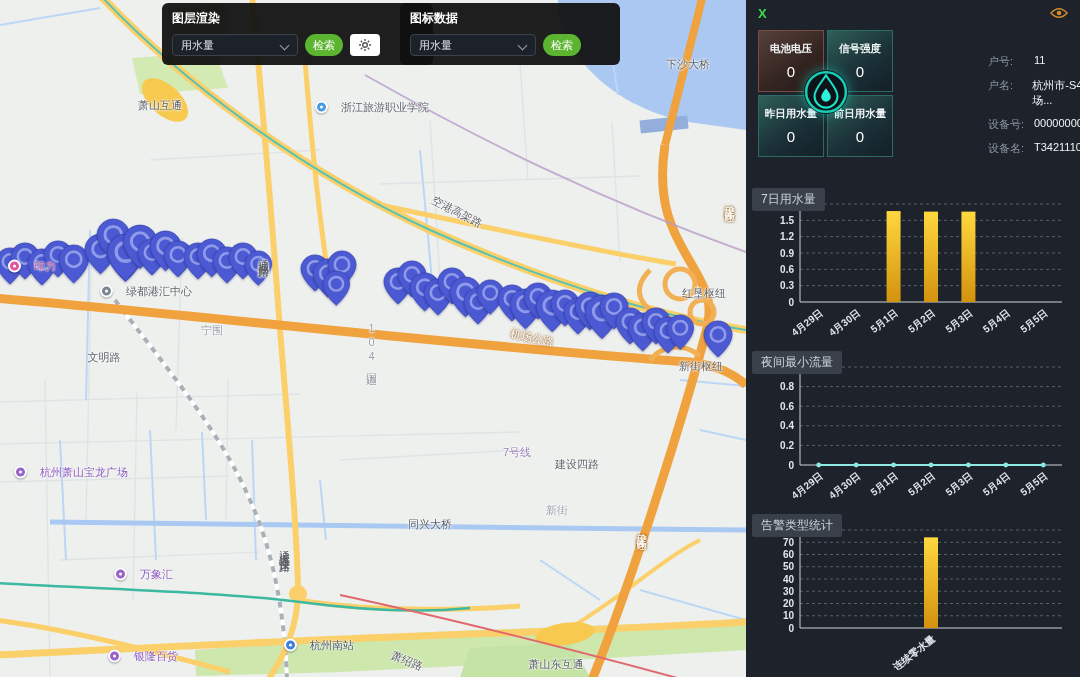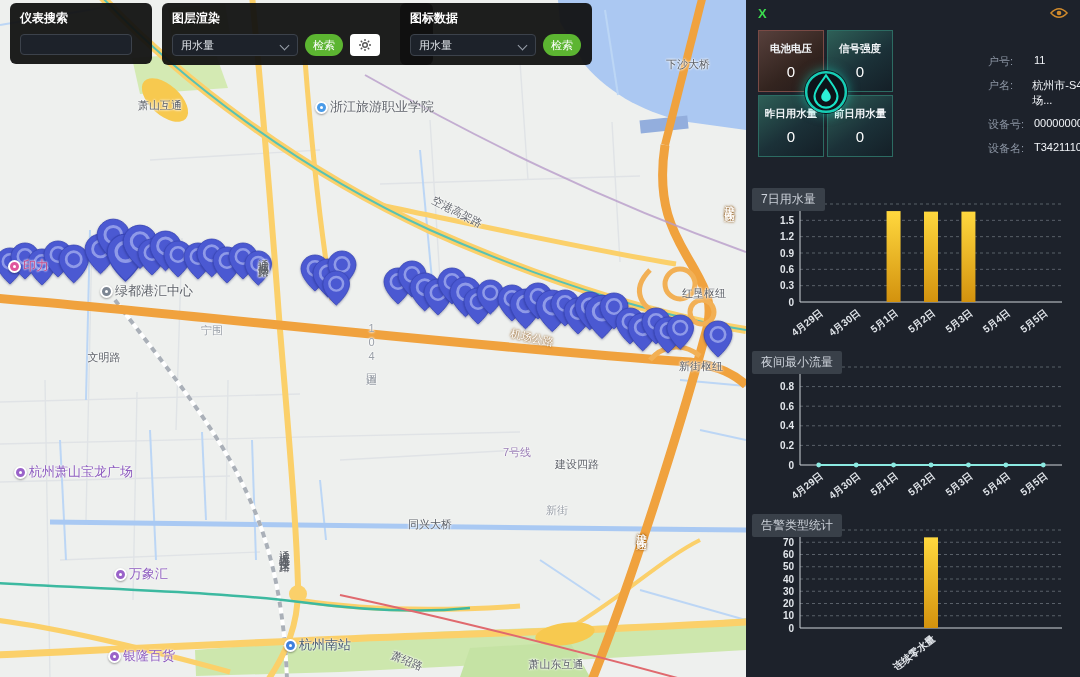--- a/index.html
+++ b/index.html
@@ -8,22 +8,22 @@
   #app { position:relative; width:1080px; height:677px; display:flex; }
 
   
   #map { position:relative; width:746px; height:677px; background:#eef0ee; overflow:hidden; }
   #map svg.base { position:absolute; left:0; top:0; }
   .map-label { position:absolute; transform:translate(-50%,-50%); color:#5d6168; font-size:11px;
     white-space:nowrap; text-shadow:0 0 2px #fff,0 0 2px #fff,0 0 3px #fff; pointer-events:none; }
   .map-label.v { writing-mode:vertical-rl; text-orientation:upright; letter-spacing:2px; }
   .map-label.light { color:#fff; text-shadow:0 0 2px rgba(140,80,10,.9),0 0 3px rgba(140,80,10,.7); }
   .map-label.dim { color:#9aa0a8; }
-  .poi { position:absolute; transform:translate(0,-50%); display:flex; align-items:center; gap:2px;
-    font-size:13px; white-space:nowrap; text-shadow:0 0 2px #fff,0 0 2px #fff; }
+  .poi { position:absolute; transform:translate(0,-50%); display:flex; align-items:center; gap:13px;
+    font-size:11px; white-space:nowrap; text-shadow:0 0 2px #fff,0 0 2px #fff; }
   .poi-dot { width:13px; height:13px; border-radius:50%; border:2px solid #fff; flex:0 0 auto;
     box-shadow:0 1px 2px rgba(0,0,0,.35); position:relative; }
   .poi-dot::after { content:""; position:absolute; left:3px; top:3px; width:3px; height:3px;
     background:#fff; border-radius:50%; }
   .pin { position:absolute; pointer-events:auto; filter:drop-shadow(0 1px 1px rgba(20,25,90,.4)); }
 
   
   .tool-panel { position:absolute; top:3px; background:rgba(16,16,16,.94); border-radius:6px;
     padding:7px 10px 9px; color:#fff; z-index:30; }
   .tool-panel .p-title { font-size:12px; font-weight:bold; margin-bottom:7px; }
@@ -372,24 +372,20 @@
         <div class="poi" style="left: 108px; top: 656px; color: rgb(141, 91, 191);">
           <span class="poi-dot" style="background: rgb(154, 99, 201);"></span>
           <span>银隆百货</span>
         </div>
         <div class="poi" style="left: 284px; top: 645px; color: rgb(74, 91, 112);">
           <span class="poi-dot" style="background: rgb(63, 128, 222);"></span>
           <span>杭州南站</span>
         </div>
       </div>
 
-    <div class="tool-panel" style="left:10px;width:142px;">
-      <div class="p-title">仪表搜索</div>
-      <input class="dk-input" type="text" value="" style="">
-    </div>
 
     <div class="tool-panel" style="left:162px;width:271px;">
       <div class="p-title">图层渲染</div>
       <div class="p-row">
         <div class="dk-select">
           <span>用水量</span>
         </div>
         <button class="btn-green">检索</button>
         <button class="btn-white">
           <span style="display:flex;">
@@ -397,21 +393,21 @@
                 <g stroke="#555" stroke-width="1.4" fill="none">
               <circle cx="7" cy="7" r="2.3"></circle>
               <path d="M7 1v2M7 11v2M1 7h2M11 7h2M2.8 2.8l1.4 1.4M9.8 9.8l1.4 1.4M11.2 2.8L9.8 4.2M4.2 9.8l-1.4 1.4"></path>
             </g>
               </svg>
           </span>
         </button>
       </div>
     </div>
 
-    <div class="tool-panel" style="left:400px;width:192px;">
+    <div class="tool-panel" style="left:400px;width:220px;">
       <div class="p-title">图标数据</div>
       <div class="p-row">
         <div class="dk-select">
           <span>用水量</span>
         </div>
         <button class="btn-green">检索</button>
       </div>
     </div>
   </div>
 

